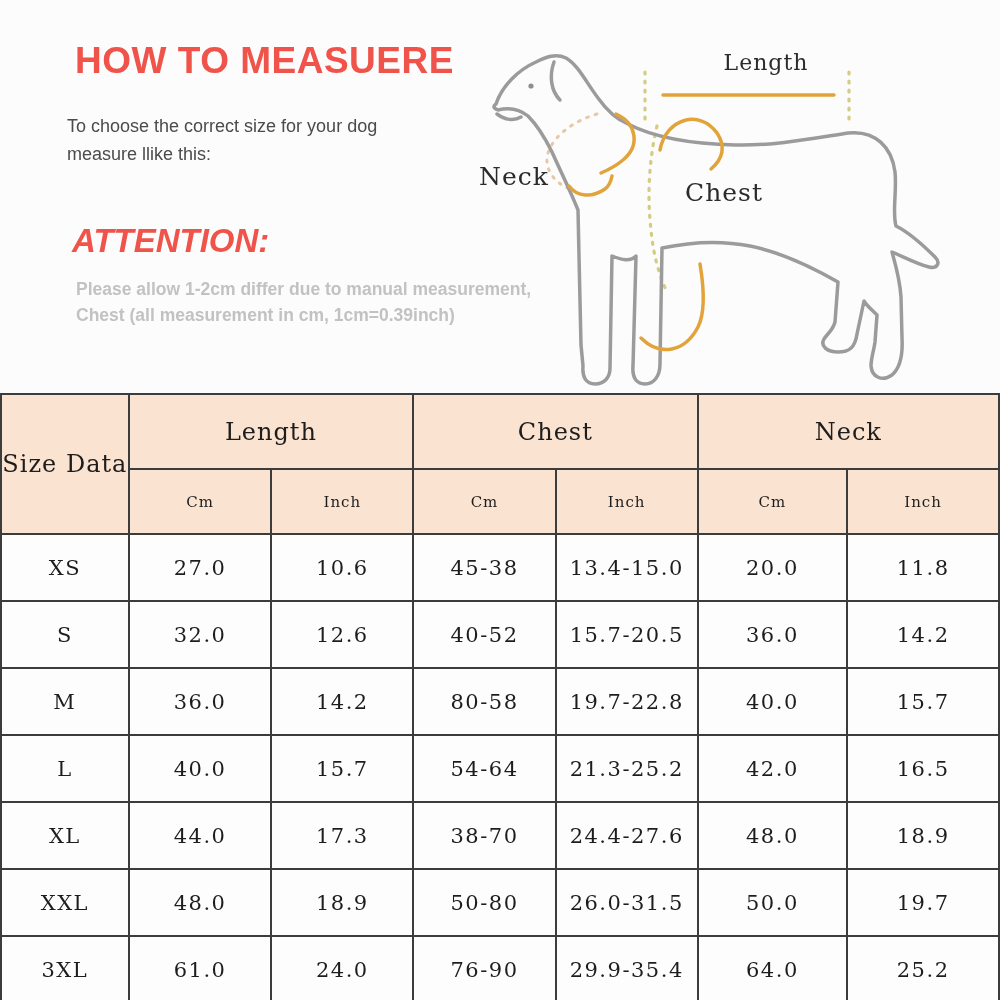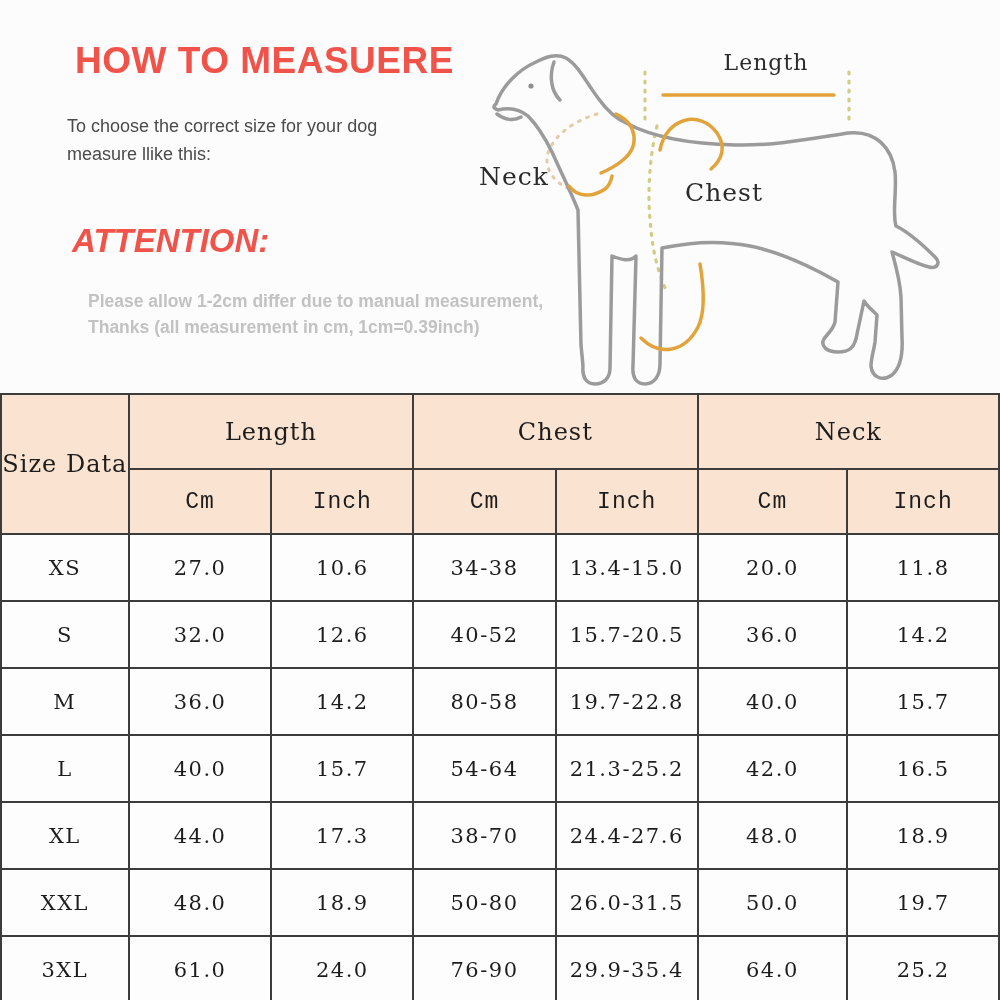--- a/index.html
+++ b/index.html
@@ -17,21 +17,21 @@
   }
   .subtitle {
     position:absolute; left:59px; top:105px; margin:8px;
     font-size:18px; line-height:1.55; color:#4b4b4b;
   }
   .attention-title {
     position:absolute; left:72px; top:222px; margin:0;
     font-size:33px; font-weight:800; color:#f0534a; white-space:nowrap;font-style:italic;
   }
   .attention-body {
-    position:absolute; left:72px; top:272px; margin:16px;
+    position:absolute; left:72px; top:272px; margin:4px;
     font-size:17.5px; font-weight:700; line-height:1.5; color:#c2c2c2;
     white-space:nowrap;
   }
 
   
   .dog-diagram { position:absolute; left:440px; top:18px; width:560px; height:374px; }
   .dog-diagram path, .dog-diagram line { fill:none; stroke-linecap:round; stroke-linejoin:round; }
   .outline { stroke:#9b9b9b; stroke-width:3.5; }
   .guide-khaki { stroke:#d4cc82; stroke-width:3.2; stroke-dasharray:2 7; }
   .guide-tan { stroke:#e6c9a6; stroke-width:3; stroke-dasharray:2 7; }
@@ -46,41 +46,41 @@
     position:absolute; left:0; top:393px; width:1000px;
     border-collapse:collapse; table-layout:fixed;
     font-family:"DejaVu Serif", serif; color:#1d1d1d;
   }
   .size-table th, .size-table td {
     border:2px solid #3c3c3c; text-align:center; vertical-align:middle;
     font-weight:400; padding:0; overflow:hidden;
   }
   .size-table thead th { background:#fae3d0; }
   .group-row th { height:73px; font-size:24px; letter-spacing:1px; }
-  .unit-row th  { height:63px; font-size:23px; letter-spacing:1px;font-family:Liberation Mono, monospace; }
+  .unit-row th  { height:63px; font-size:15px; letter-spacing:1px; }
   .size-table tbody td { height:65px; font-size:21px; letter-spacing:1.5px; background:#fdfdfd; }
   .corner-cell {
     font-size:20px; letter-spacing:0.5px;
     background-image:linear-gradient(to bottom right,
       rgba(0,0,0,0) calc(50% - 1.2px), #3c3c3c calc(50% - 1.2px),
       #3c3c3c calc(50% + 1.2px), rgba(0,0,0,0) calc(50% + 1.2px));
   }
 </style>
 </head>
 <body>
 
 <div class="page">
 
   <h1 class="main-title">HOW TO MEASUERE</h1>
 
   <p class="subtitle"><span>To choose the correct size for your dog</span><br><span>measure llike this:</span></p>
 
   <h2 class="attention-title">ATTENTION:</h2>
 
-  <p class="attention-body"><span>Please allow 1-2cm differ due to manual measurement,</span><br><span>Thanks (all measurement in cm, 1cm=0.39inch)</span></p>
+  <p class="attention-body"><span>Please allow 1-2cm differ due to manual measurement,</span><br><span>Chest (all measurement in cm, 1cm=0.39inch)</span></p>
 
   <svg class="dog-diagram" viewBox="440 18 560 374">
     <defs>
       <marker id="ah" viewBox="0 0 10 10" refX="7" refY="5" markerWidth="5" markerHeight="5" orient="auto-start-reverse">
         <path d="M0,0 L10,5 L0,10 z" fill="#e2a33b"></path>
       </marker>
     </defs>
 
     <path class="guide-khaki" d="M645,72 L645,120"></path>
     <path class="guide-khaki" d="M849,72 L849,120"></path>
@@ -140,21 +140,21 @@
         <th>Inch</th>
         <th>Cm</th>
         <th>Inch</th>
       </tr>
     </thead>
     <tbody>
       <tr>
         <td>XS</td>
         <td>27.0</td>
         <td>10.6</td>
-        <td>34-38</td>
+        <td>45-38</td>
         <td>13.4-15.0</td>
         <td>20.0</td>
         <td>11.8</td>
       </tr>
       <tr>
         <td>S</td>
         <td>32.0</td>
         <td>12.6</td>
         <td>40-52</td>
         <td>15.7-20.5</td>

